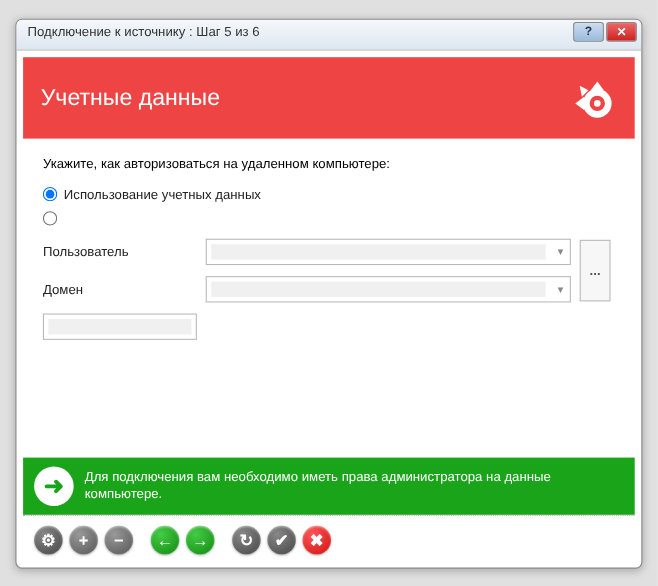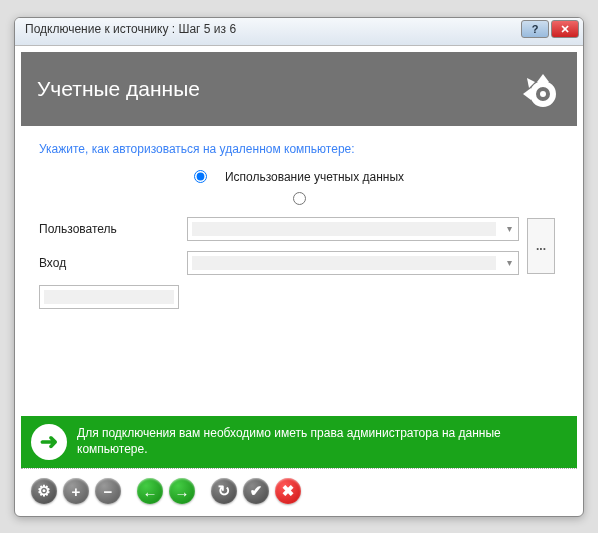--- a/index.html
+++ b/index.html
@@ -46,45 +46,44 @@
   .winbtn.close { background: linear-gradient(#e66, #c22); color: #fff; }
 
   .content-outer {
     flex: 1;
     padding: 6px;
     display: flex;
     flex-direction: column;
     gap: 0;
   }
   .banner {
-    background: #737373;
+    background: #ef4444;
     color: #fff;
     padding: 18px 16px;
     display: flex;
     align-items: center;
     justify-content: space-between;
     height: 74px;
   }
   .banner h1 {
     margin: 0;
     font-size: 21px;
     font-weight: normal;
   }
   .banner-logo svg { display: block; }
 
   .form-area {
     padding: 16px 18px 10px 18px;
     flex: 1;
   }
-  .instruction { margin-bottom: 14px; color: #3b82f6; }
+  .instruction { margin-bottom: 14px; color: #000000; }
   .radio-row {
-    display: flex; align-items: center; gap: 18px;
+    display: flex; align-items: center; gap: 6px;
     margin-bottom: 8px;
     color: #222;
-    justify-content: center;
   }
   .radio-row input { margin: 0; }
 
   .fields {
     margin-top: 12px;
     display: grid;
     grid-template-columns: 140px 1fr 32px;
     row-gap: 10px;
     column-gap: 8px;
     align-items: center;
@@ -208,21 +207,21 @@
 
       <div class="fields">
         <div class="label">Пользователь</div>
         <div class="combo">
             <div class="combo-fill"></div>
           </div>
         <div class="browse">
             <span>...</span>
           </div>
 
-        <div class="label">Вход</div>
+        <div class="label">Домен</div>
         <div class="combo">
             <div class="combo-fill"></div>
           </div>
 
         <div class="textin">
             <div class="fill"></div>
           </div>
         <div></div>
       </div>
     </div>

